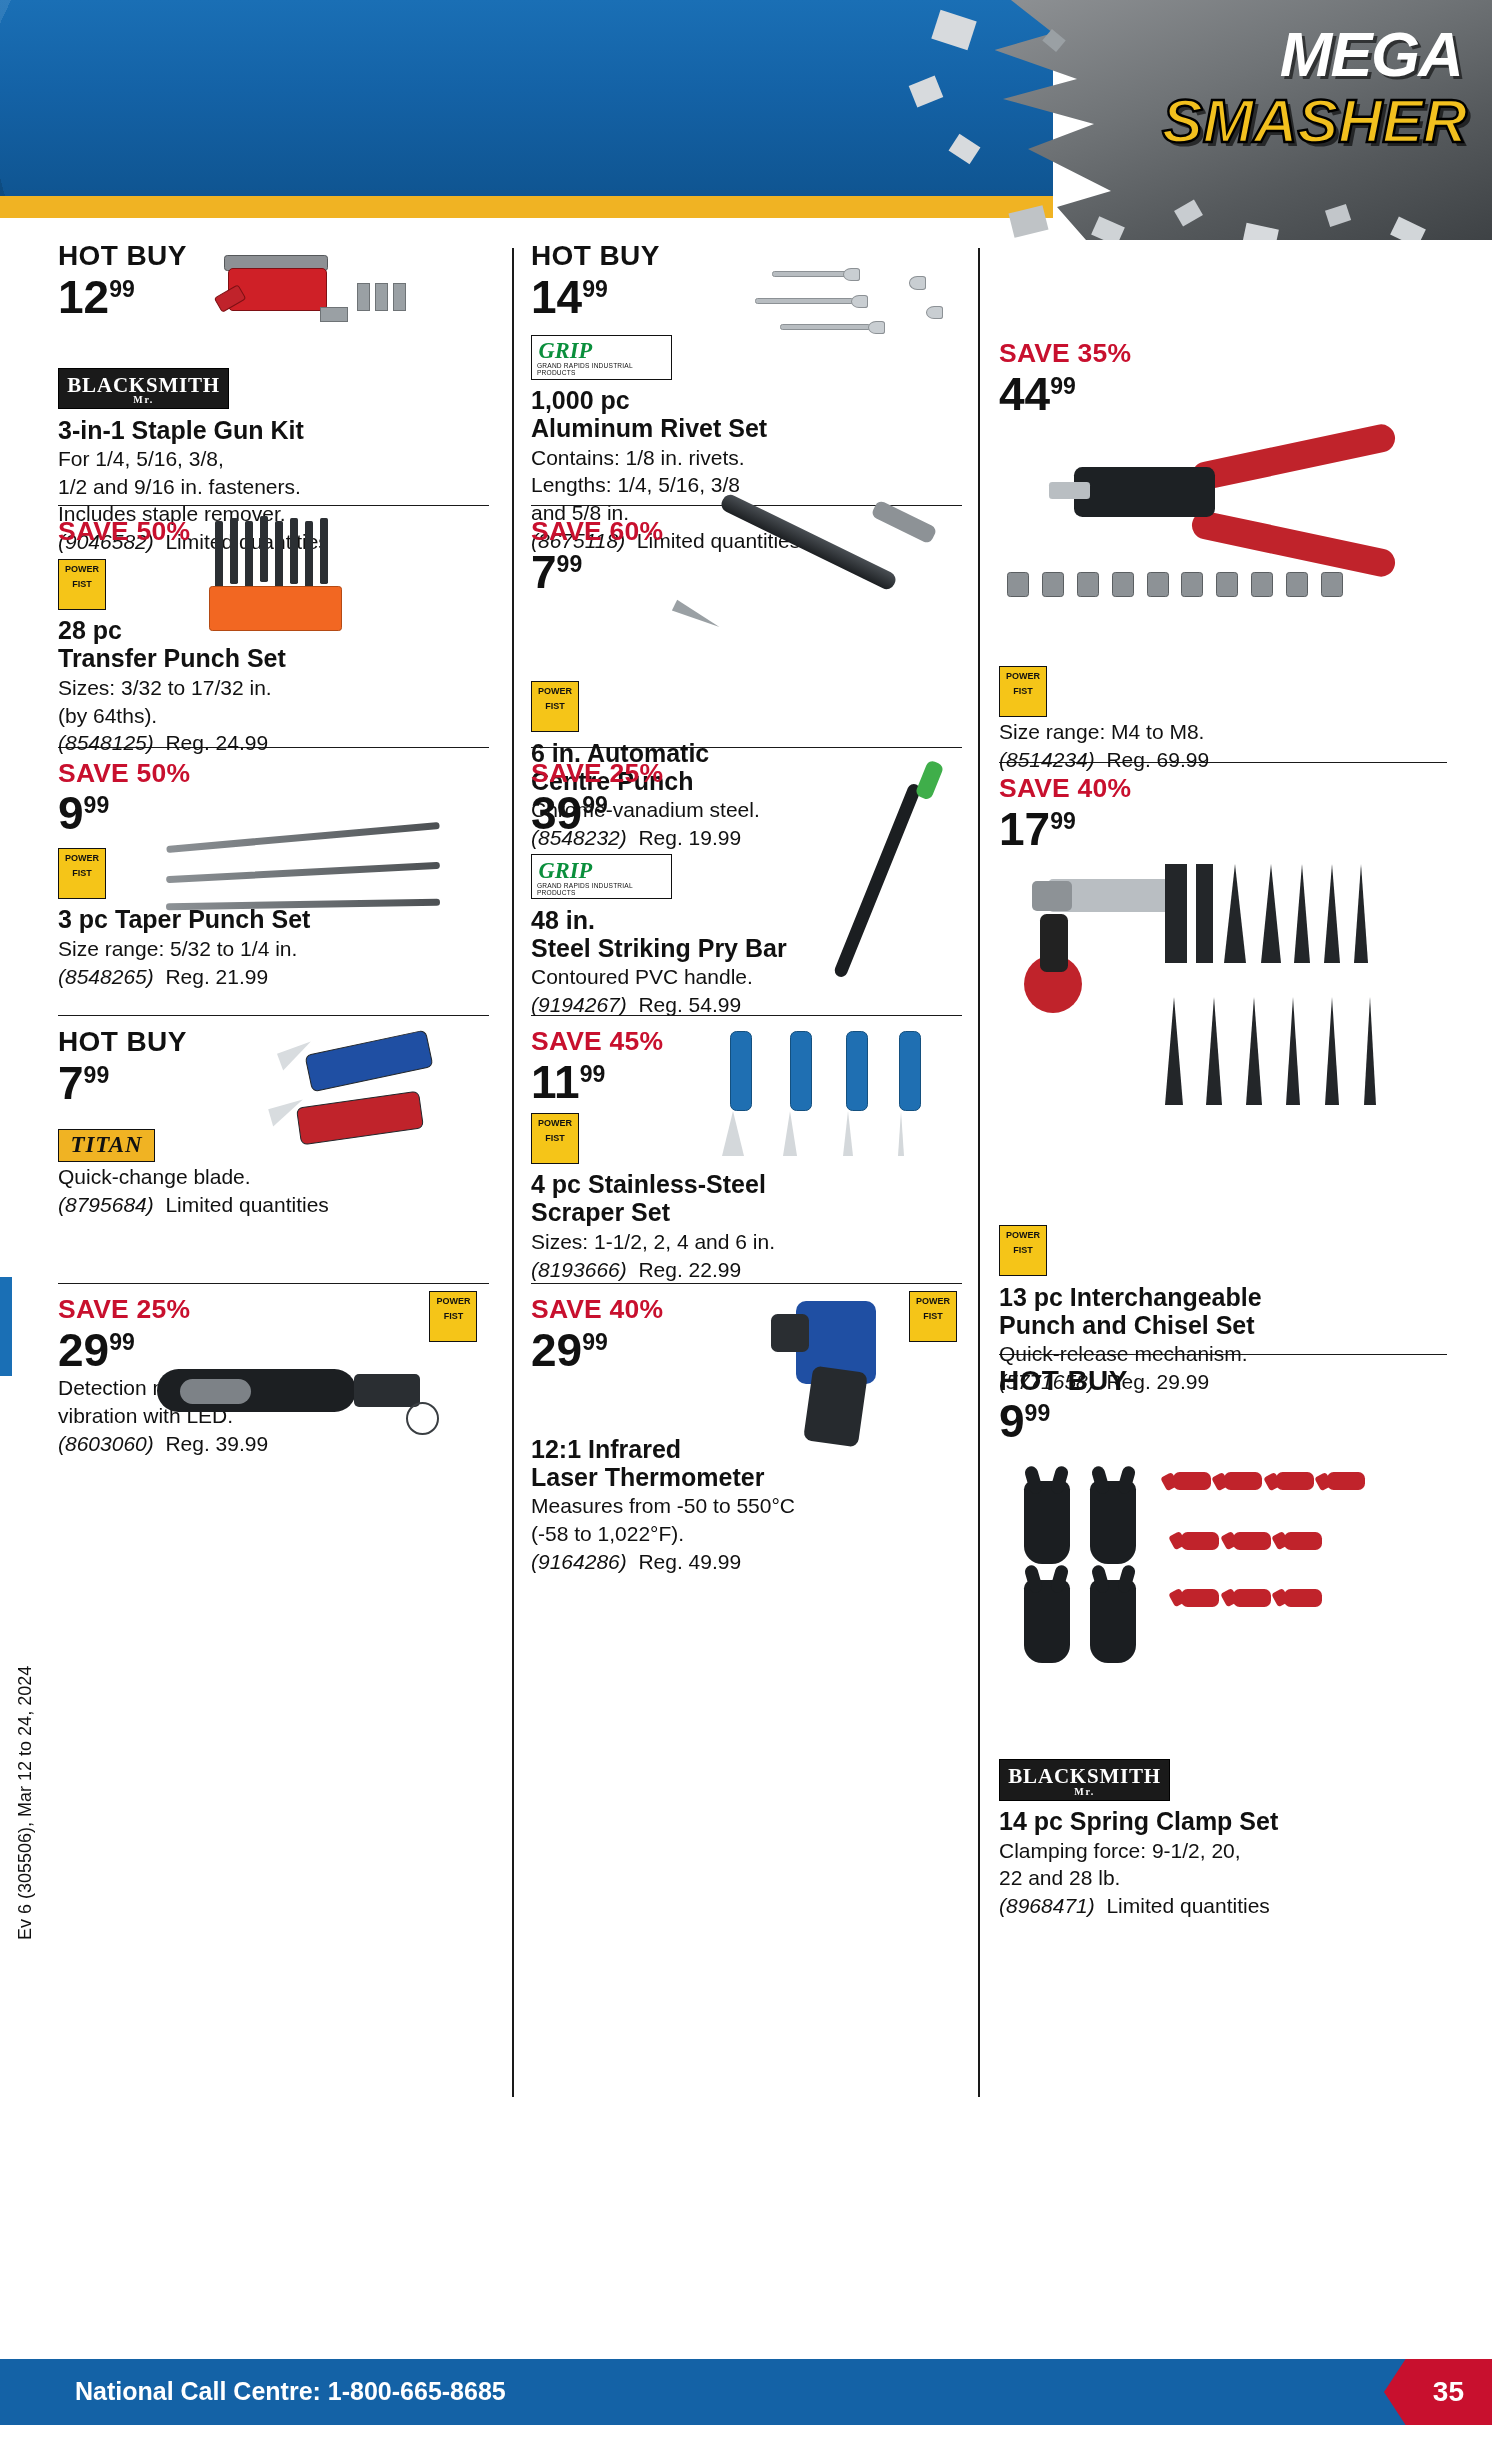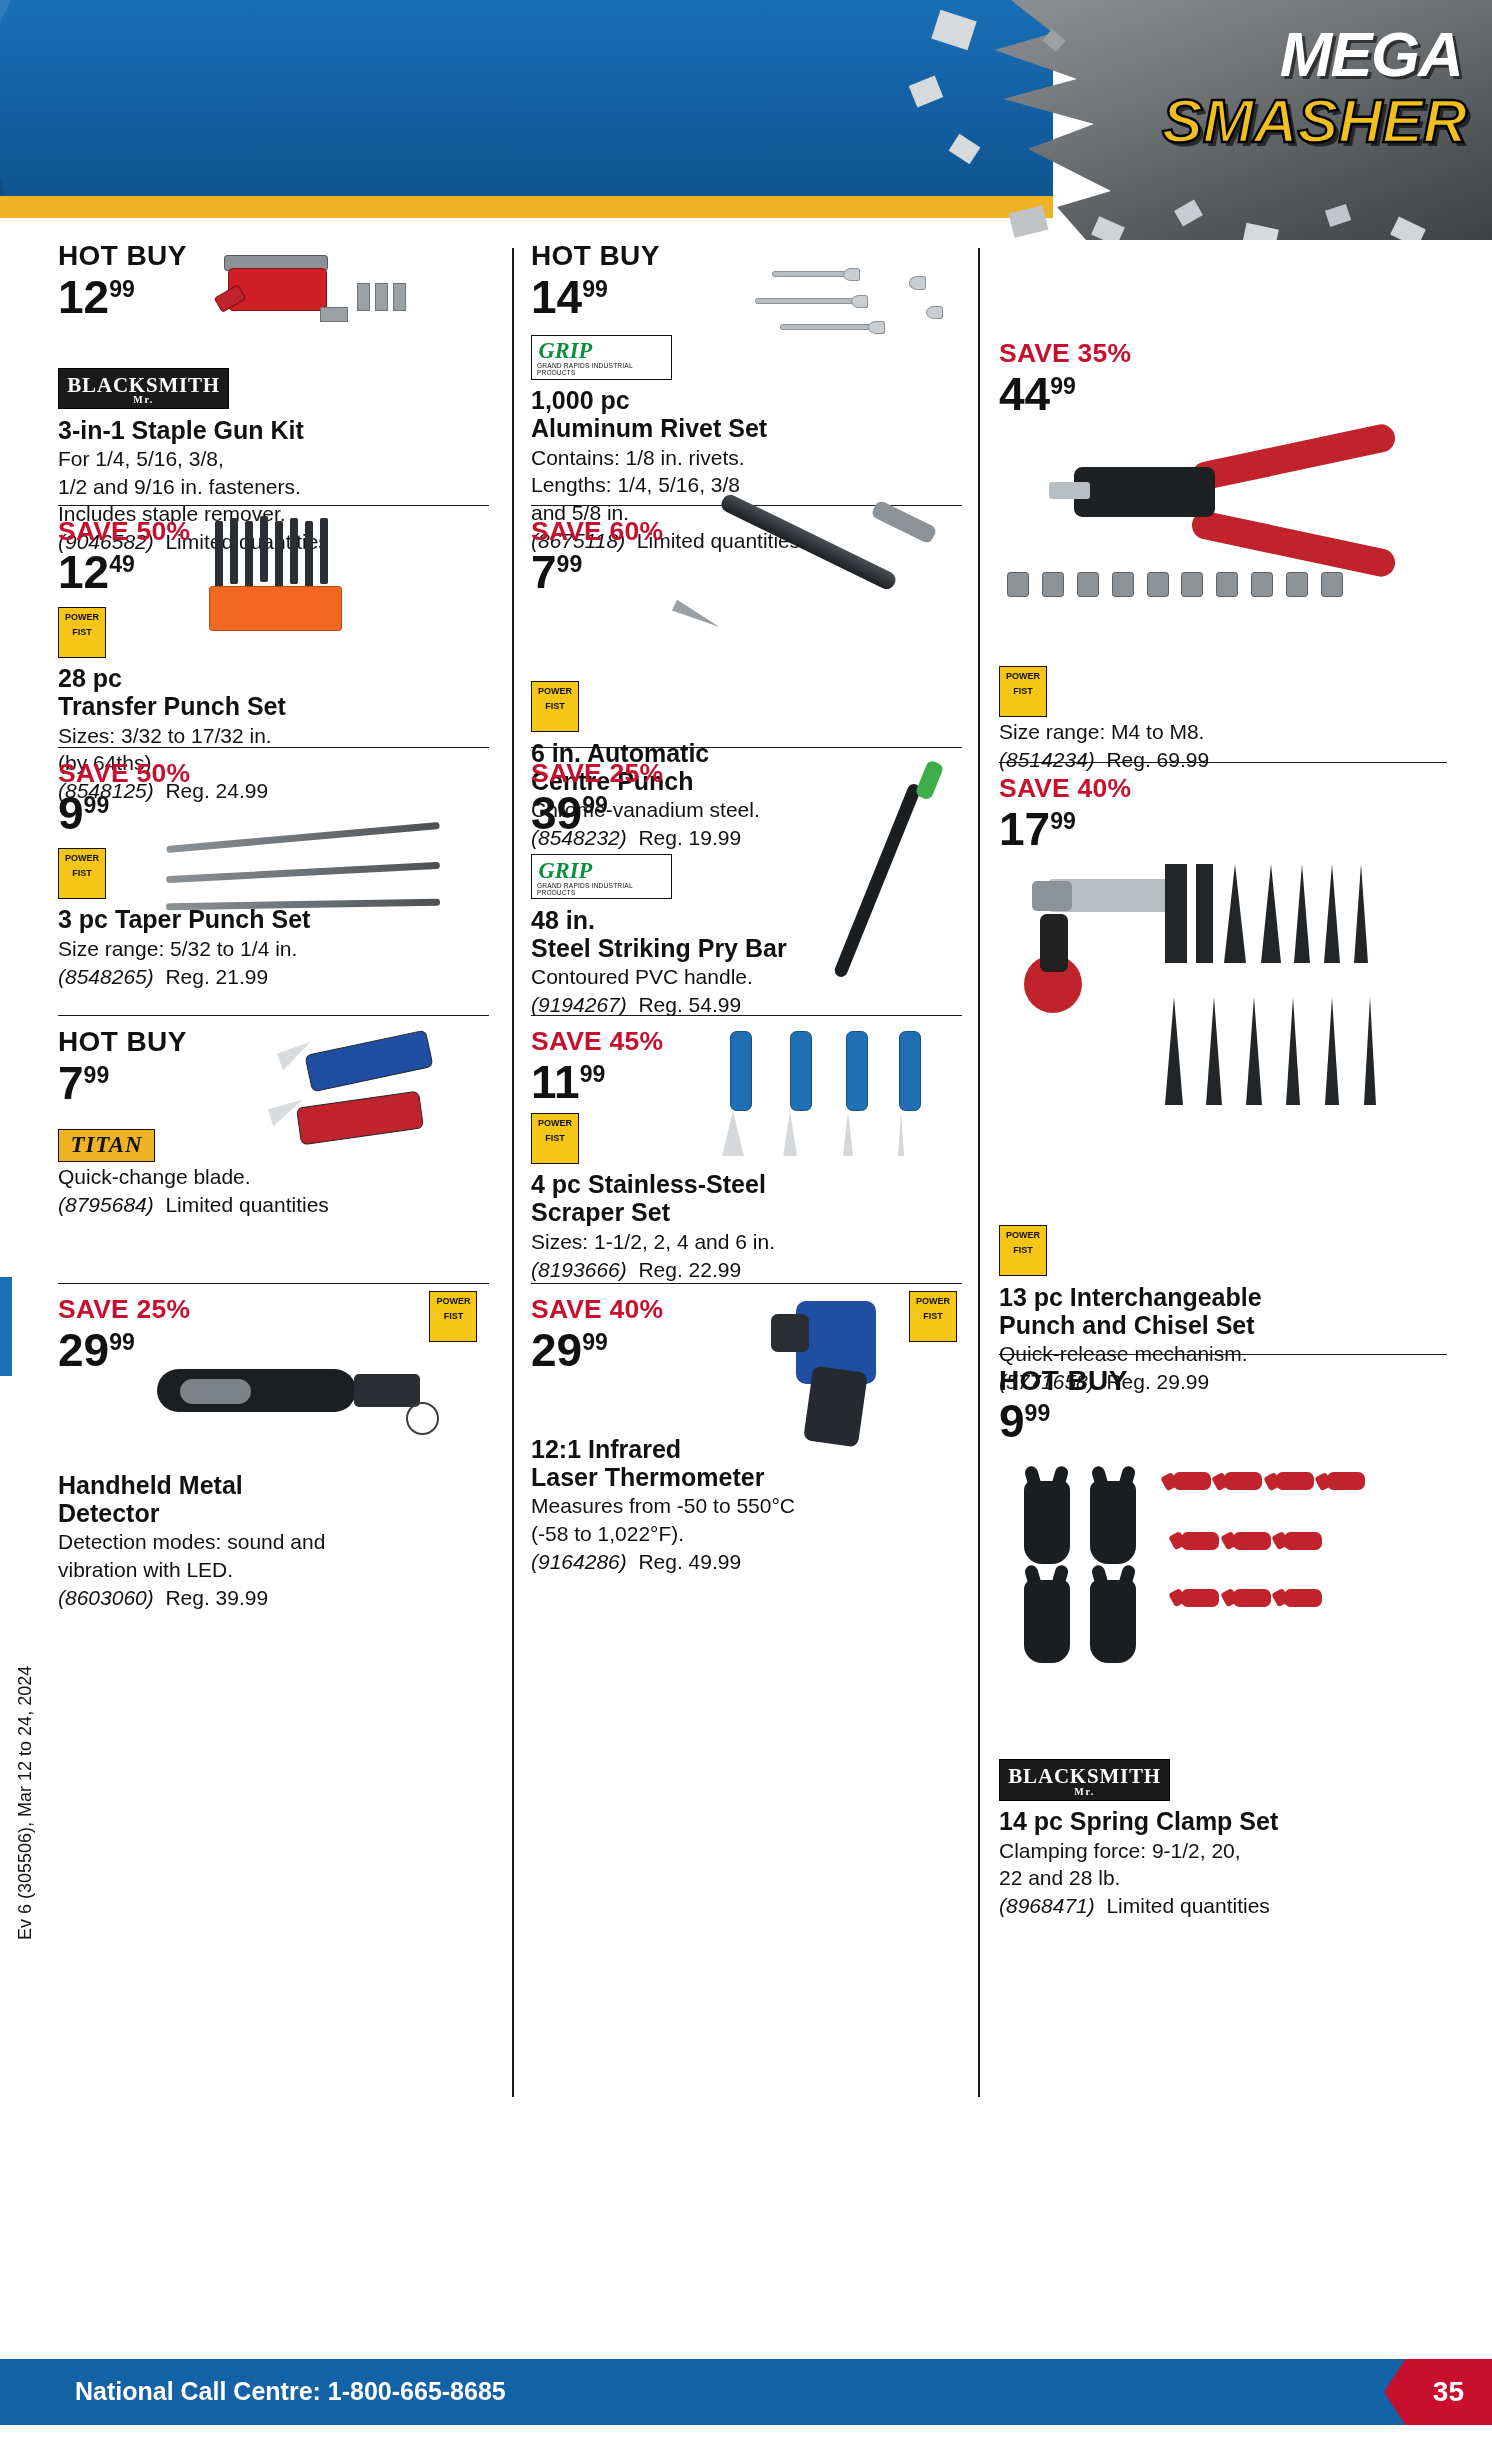--- a/index.html
+++ b/index.html
@@ -255,21 +255,20 @@
       <div class="title">3-in-1 Staple Gun Kit</div>
       <div class="desc">For 1/4, 5/16, 3/8,</div>
       <div class="desc">1/2 and 9/16 in. fasteners.</div>
       <div class="desc">Includes staple remover.</div>
       <div class="desc"><span class="sku">(9046582)</span>&nbsp; <span>Limited quantities</span></div>
     </div>
     <div class="hr"></div>
 
     <div class="item" style="height:222px">
       <div class="save">SAVE 50%</div>
-      <div class="price"><span>12</span><sup>49</sup></div>
       <div class="img" style="left:149px; top:0px; width:249px; height:133px;">
         <div class="pin" style="position:absolute;left:8.3px;top:5px;"></div>
         <div class="pin" style="position:absolute;left:23px;top:1.7px;"></div>
         <div class="pin" style="position:absolute;left:38px;top:5px;"></div>
         <div class="pin" style="position:absolute;left:53px;top:0px;"></div>
         <div class="pin" style="position:absolute;left:68px;top:5px;"></div>
         <div class="pin" style="position:absolute;left:83px;top:1.7px;"></div>
         <div class="pin" style="position:absolute;left:98px;top:5px;"></div>
         <div class="pin" style="position:absolute;left:113px;top:1.7px;"></div>
         <div class="punch-base" style="position:absolute;left:1.7px;top:70px;"></div>
@@ -324,22 +323,20 @@
       <div class="price"><span>29</span><sup>99</sup></div>
       <div style="position:absolute;right:11.6px;top:-3.3px;">
         <span class="logo-powerfist"><span class="pf"><span>POWER</span><br><span>FIST</span></span><span class="fist"></span></span>
       </div>
       <div class="img" style="left:99px; top:58px; width:315px; height:91px;">
         <div class="md-body" style="position:absolute;left:0;top:16.6px;"></div>
         <div class="md-handle" style="position:absolute;left:23px;top:26.5px;"></div>
         <div style="position:absolute;left:197px;top:21.6px;width:66px;height:33px;background:#2a2e32;border-radius:5px;"></div>
         <div style="position:absolute;left:249px;top:50px;width:33px;height:33px;border:2.5px solid #3a3e42;border-radius:50%;"></div>
       </div>
-      <div class="title" style="white-space:pre-line; margin-top:98px">Handheld Metal
-Detector</div>
       <div class="desc">Detection modes: sound and</div>
       <div class="desc">vibration with LED.</div>
       <div class="desc"><span class="sku">(8603060)</span>&nbsp; <span>Reg. 39.99</span></div>
     </div>
   </div>
 
   <div class="col colB">
 
     <div class="item" style="height:257px">
       <div class="hotbuy">HOT BUY</div>

